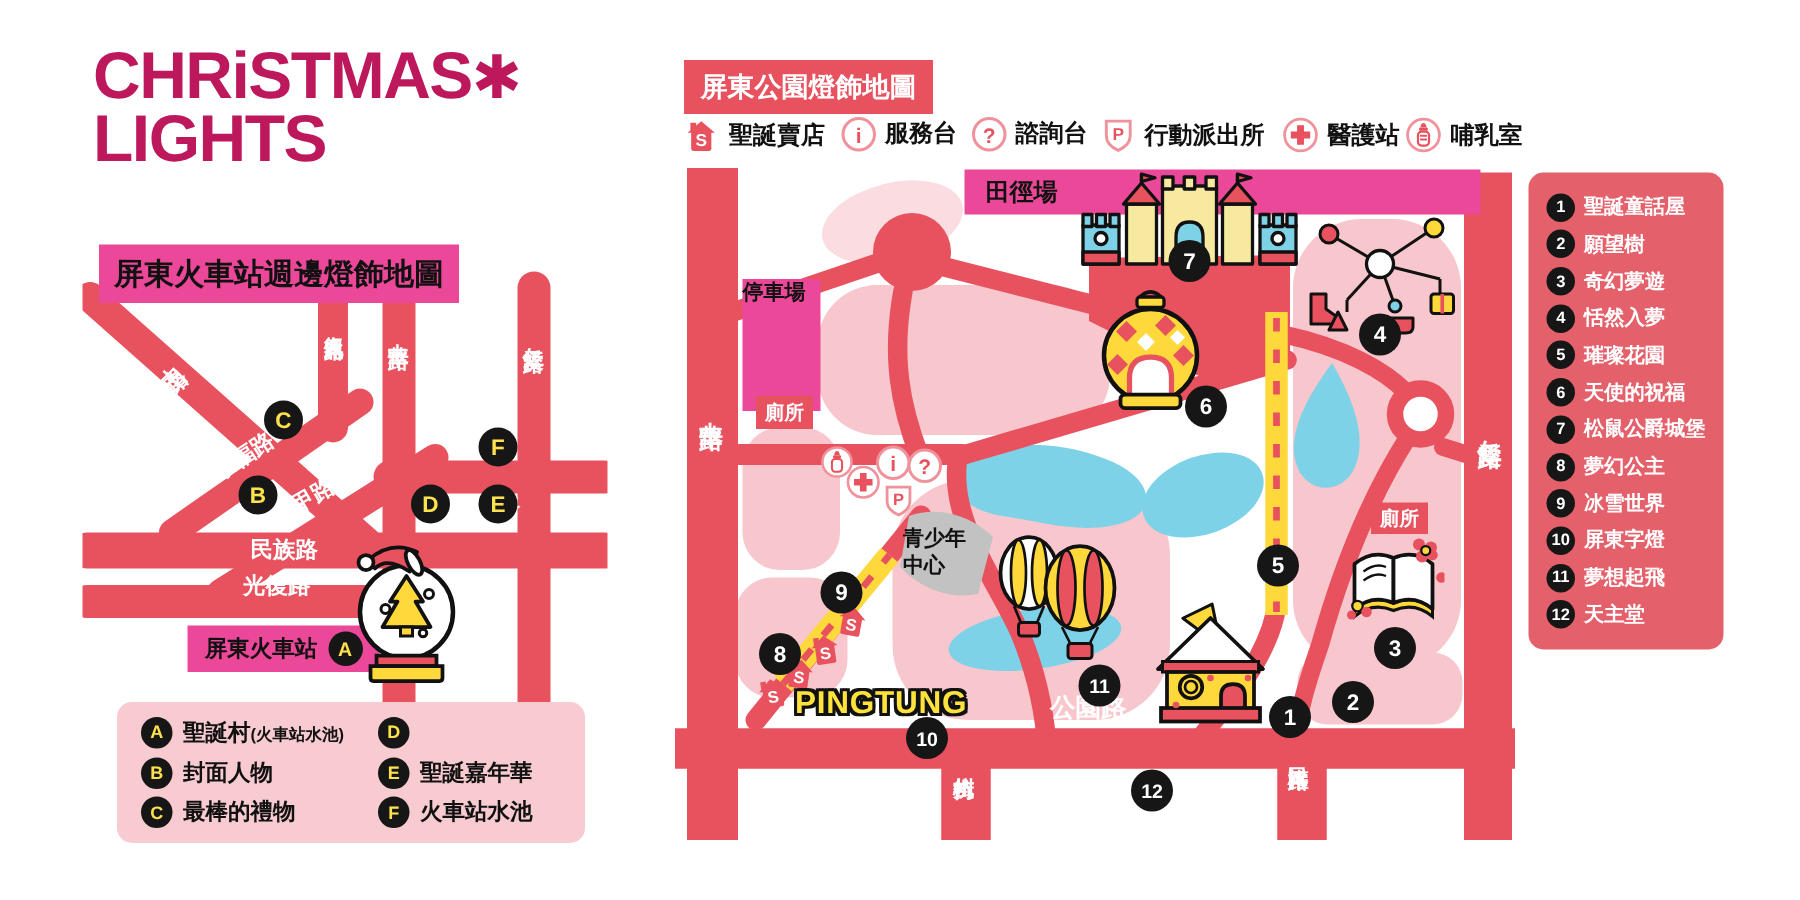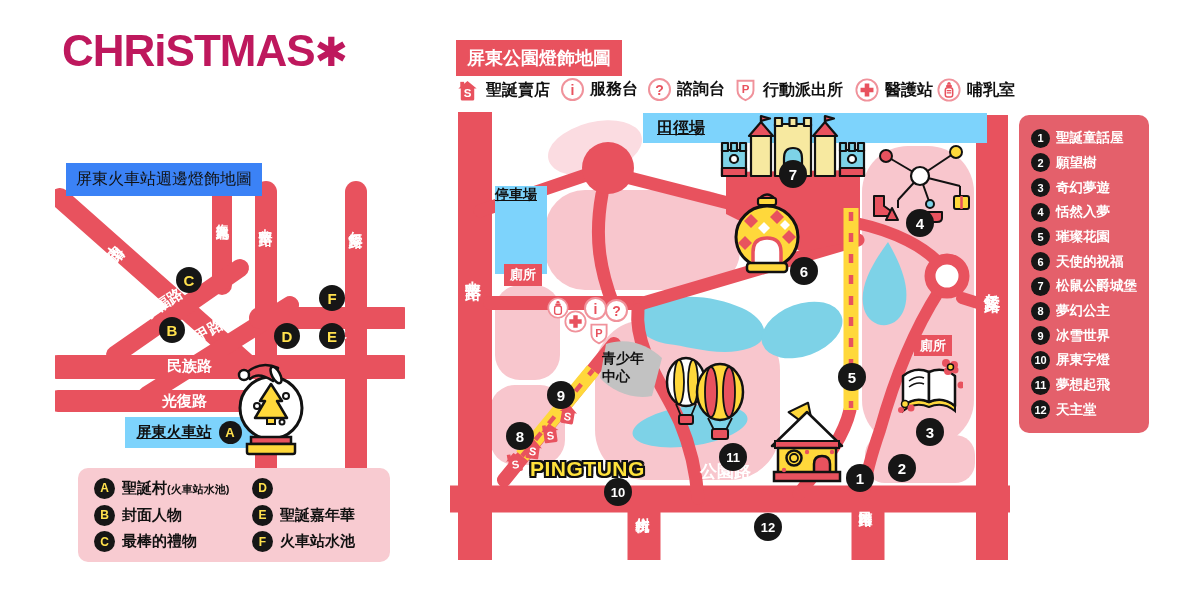--- a/index.html
+++ b/index.html
@@ -4,34 +4,34 @@
 <style>
   html,body{margin:0;padding:0;background:#fff;}
   #canvas{position:relative;width:1200px;height:600px;background:#fff;overflow:hidden;
     font-family:"Liberation Sans","DejaVu Sans",sans-serif;color:#111;}
   .abs{position:absolute;}
   
   .logo{position:absolute;left:62px;top:30px;line-height:0.96;letter-spacing:-1px;
     font-weight:900;font-size:44px;color:#be185d;}
   .logo .star{font-size:40px;letter-spacing:0;}
   
-  .map-title-pink{position:absolute;background:#3b82f6;color:#111;font-weight:normal;
-    font-size:16px;padding:6px 10px;white-space:nowrap;z-index:5;}
+  .map-title-pink{position:absolute;background:#ec4899;color:#111;font-weight:bold;
+    font-size:20px;padding:6px 10px;white-space:nowrap;z-index:5;}
   .map-title-red{position:absolute;background:#E8525E;color:#fff;font-weight:bold;
     font-size:18px;padding:6px 11px;white-space:nowrap;z-index:5;}
   
   .roadlbl{position:absolute;color:#fff;font-weight:bold;font-size:15px;white-space:nowrap;z-index:4;}
   .vtext{writing-mode:vertical-rl;text-orientation:upright;letter-spacing:2px;}
   
   .pbadge{position:absolute;width:28px;height:28px;border-radius:50%;background:#161616;color:#fff;
     display:flex;align-items:center;justify-content:center;font-weight:bold;font-size:15px;z-index:8;}
   .sbadge{position:absolute;width:26px;height:26px;border-radius:50%;background:#161616;color:#FFE14D;
     display:flex;align-items:center;justify-content:center;font-weight:bold;font-size:15px;z-index:8;}
   
-  .gray-box{position:absolute;background:#7dd3fc;color:#111;font-weight:bold;z-index:3;text-decoration:underline;}
+  .gray-box{position:absolute;background:#ec4899;color:#111;font-weight:bold;z-index:3;}
   .toilet{position:absolute;background:#E8525E;color:#fff;font-weight:bold;font-size:13px;
     display:flex;align-items:center;justify-content:center;z-index:6;}
   
   .fac-circle{width:23px;height:23px;background:#fff;border:2px solid #F0929B;border-radius:50%;
     display:flex;align-items:center;justify-content:center;color:#E8525E;font-weight:900;font-size:14px;box-sizing:border-box;}
   .on-map{position:absolute;z-index:7;}
   .pleg-item{position:absolute;top:78px;display:flex;align-items:center;gap:6px;font-weight:bold;font-size:16px;z-index:5;}
   
   .legend-box{position:absolute;left:78px;top:468px;width:312px;height:94px;background:#F8CBD1;
     border-radius:10px;display:grid;grid-template-columns:158px 1fr;align-content:space-evenly;
@@ -55,20 +55,21 @@
     font-size:14px;line-height:1.25;z-index:6;}
   svg{display:block;}
 </style>
 </head>
 <body>
 
 <div id="canvas">
 
   <div class="logo">
     <div><span>CHRiSTMAS</span><span class="star">✱</span></div>
+    <div>LIGHTS</div>
   </div>
 
   <svg class="abs" style="left:55px;top:150px;z-index:1" width="350" height="322" viewBox="0 0 350 322">
     <g stroke="#E8525E" stroke-linecap="round">
       <line x1="5" y1="48" x2="190" y2="212" stroke-width="20"></line>
       <line x1="167" y1="42" x2="167" y2="135" stroke-width="20"></line>
       <line x1="211" y1="42" x2="211" y2="318" stroke-width="22"></line>
       <line x1="301" y1="42" x2="301" y2="318" stroke-width="22"></line>
       <line x1="60" y1="205" x2="185" y2="118" stroke-width="18"></line>
       <line x1="92" y1="245" x2="235" y2="155" stroke-width="18"></line>
@@ -81,21 +82,21 @@
   <div class="map-title-pink" style="left:66px;top:163px">屏東火車站週邊燈飾地圖</div>
 
   <div class="roadlbl vtext" style="left:92px;top:238px;transform:rotate(-45deg)">中山路</div>
   <div class="roadlbl vtext" style="left:213px;top:214px;font-size:13px;letter-spacing:1px">復興北路</div>
   <div class="roadlbl vtext" style="left:257px;top:218px;font-size:14px">中華路</div>
   <div class="roadlbl vtext" style="left:347px;top:220px;font-size:14px">仁愛路</div>
   <div class="roadlbl" style="left:140px;top:295px;transform:rotate(-33deg)">永福路</div>
   <div class="roadlbl" style="left:180px;top:325px;transform:rotate(-30deg)">逢甲路</div>
   <div class="roadlbl" style="left:302px;top:328px">民生路</div>
   <div class="roadlbl" style="left:167px;top:357px">民族路</div>
-  <div class="roadlbl" style="left:162px;top:392px">光復路</div>
+  <div class="roadlbl" style="left:162px;top:381px">光復路</div>
 
   <div class="sbadge" style="left:159px;top:317px">B</div>
   <div class="sbadge" style="left:176px;top:267px">C</div>
   <div class="sbadge" style="left:274px;top:323px">D</div>
   <div class="sbadge" style="left:319px;top:323px">E</div>
   <div class="sbadge" style="left:319px;top:285px">F</div>
 
   <div class="gray-box" style="left:125px;top:417px;width:128px;height:31px;display:flex;align-items:center;justify-content:center;gap:7px;font-size:15px">
     <span>屏東火車站</span>
     <span class="sbadge" style="position:static;width:23px;height:23px;font-size:13px">A</span>

